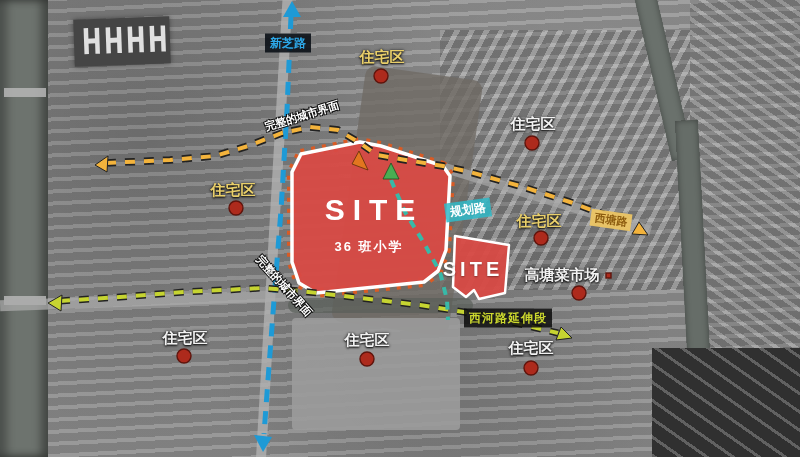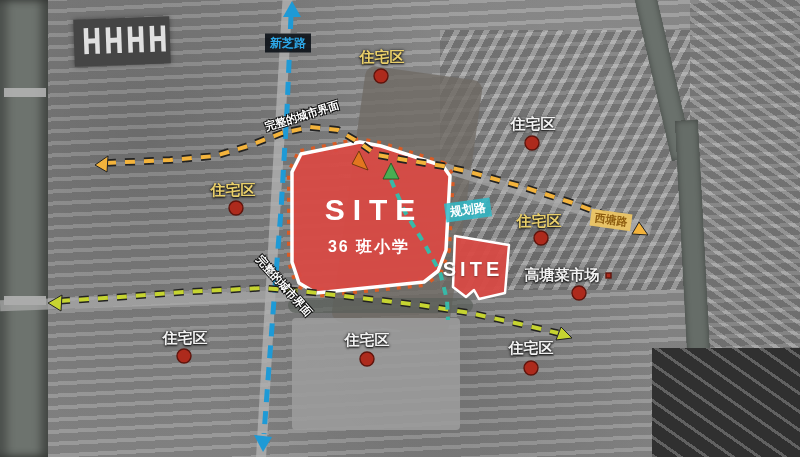--- a/index.html
+++ b/index.html
@@ -40,21 +40,21 @@
   .tag.planned{background:rgba(47,186,200,.85);color:#fff;transform:translate(-50%,-50%) rotate(-8deg);}
   .tag.xitang{background:rgba(236,197,100,.95);color:#8c5c10;font-size:11px;transform:translate(-50%,-50%) rotate(8deg);padding:1px 4px;}
   .tag.ext{background:rgba(12,12,12,.85);color:#ccd82e;letter-spacing:1px;}
   .note{position:absolute;white-space:nowrap;color:#fff;font-size:11px;font-weight:bold;z-index:3;
     text-shadow:-1px -1px 0 #111,1px -1px 0 #111,-1px 1px 0 #111,1px 1px 0 #111;}
   .note.n{left:302px;top:116px;transform:translate(-50%,-50%) rotate(-17deg);}
   .note.w{left:284px;top:286px;transform:translate(-50%,-50%) rotate(48deg);}
   .site-title{position:absolute;left:374px;top:210px;transform:translate(-50%,-50%);
     color:#fff;font-size:30px;font-weight:bold;letter-spacing:8px;z-index:3;}
   .site-sub{position:absolute;left:369px;top:247px;transform:translate(-50%,-50%);
-    color:#fff;font-size:16px;font-weight:bold;letter-spacing:2px;z-index:3;}
+    color:#fff;font-size:13px;font-weight:bold;letter-spacing:2px;z-index:3;}
   .site-title2{position:absolute;left:473px;top:269px;transform:translate(-50%,-50%);
     color:#fff;font-size:20px;font-weight:bold;letter-spacing:4px;z-index:3;text-shadow:0 1px 2px rgba(0,0,0,.4);}
 </style>
 </head>
 <body>
 
 <div class="map">
 
   <div class="tex rows-global"></div>
   <div class="tex rows-right"></div>
@@ -131,20 +131,21 @@
       <circle cx="184" cy="356" r="7"></circle>
       <circle cx="367" cy="359" r="7"></circle>
       <circle cx="531" cy="368" r="7"></circle>
       <rect x="606" y="273" width="5" height="5"></rect>
     </g>
   </svg>
 
   <div class="tag xinzhi" style="left:288px;top:43px;">新芝路</div>
   <div class="tag planned" style="left:468px;top:210px;">规划路</div>
   <div class="tag xitang" style="left:611px;top:220px;">西塘路</div>
+  <div class="tag ext" style="left:508px;top:318px;">西河路延伸段</div>
 
   <div class="note n">完整的城市界面</div>
   <div class="note w">完整的城市界面</div>
 
   <div class="lbl gold" style="left:382px;top:57px;">住宅区</div>
   <div class="lbl white" style="left:533px;top:124px;">住宅区</div>
   <div class="lbl gold" style="left:233px;top:190px;">住宅区</div>
   <div class="lbl gold" style="left:539px;top:221px;">住宅区</div>
   <div class="lbl white" style="left:562px;top:275px;">高塘菜市场</div>
   <div class="lbl white" style="left:185px;top:338px;">住宅区</div>

